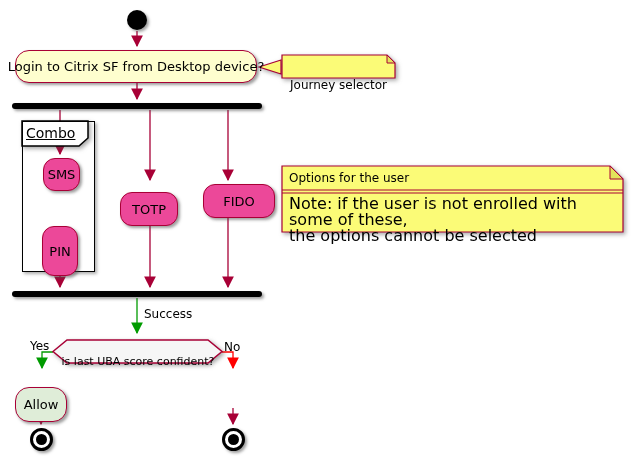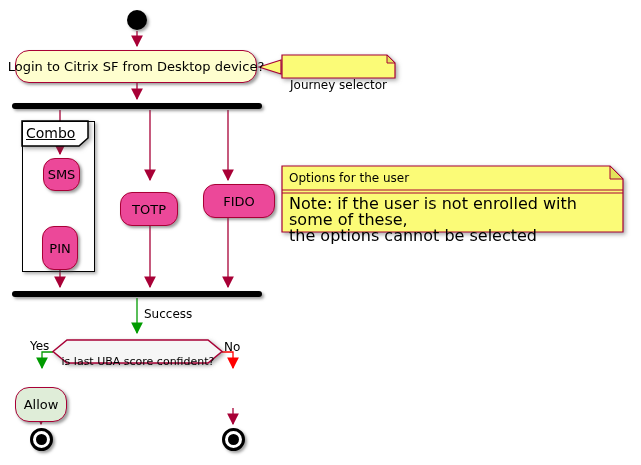--- a/index.html
+++ b/index.html
@@ -113,21 +113,21 @@
   </div>
 
   <div class="bar" style="top:103px;"></div>
 
   <div class="partition"></div>
   <div class="partition-title">Combo</div>
 
   <div class="activity option" style="left:43px;top:158px;width:37px;height:33px;">
     <span>SMS</span>
   </div>
-  <div class="activity option" style="left:42px;top:226px;width:36px;height:44px;">
+  <div class="activity option" style="left:42px;top:226px;width:36px;height:50px;">
     <span>PIN</span>
   </div>
   <div class="activity option" style="left:120px;top:184px;width:58px;height:34px;margin-top:8px;">
     <span>TOTP</span>
   </div>
   <div class="activity option" style="left:203px;top:184px;width:72px;height:34px;">
     <span>FIDO</span>
   </div>
 
   <div class="note-title" style="left:289px;top:171px;">Options for the user</div>

